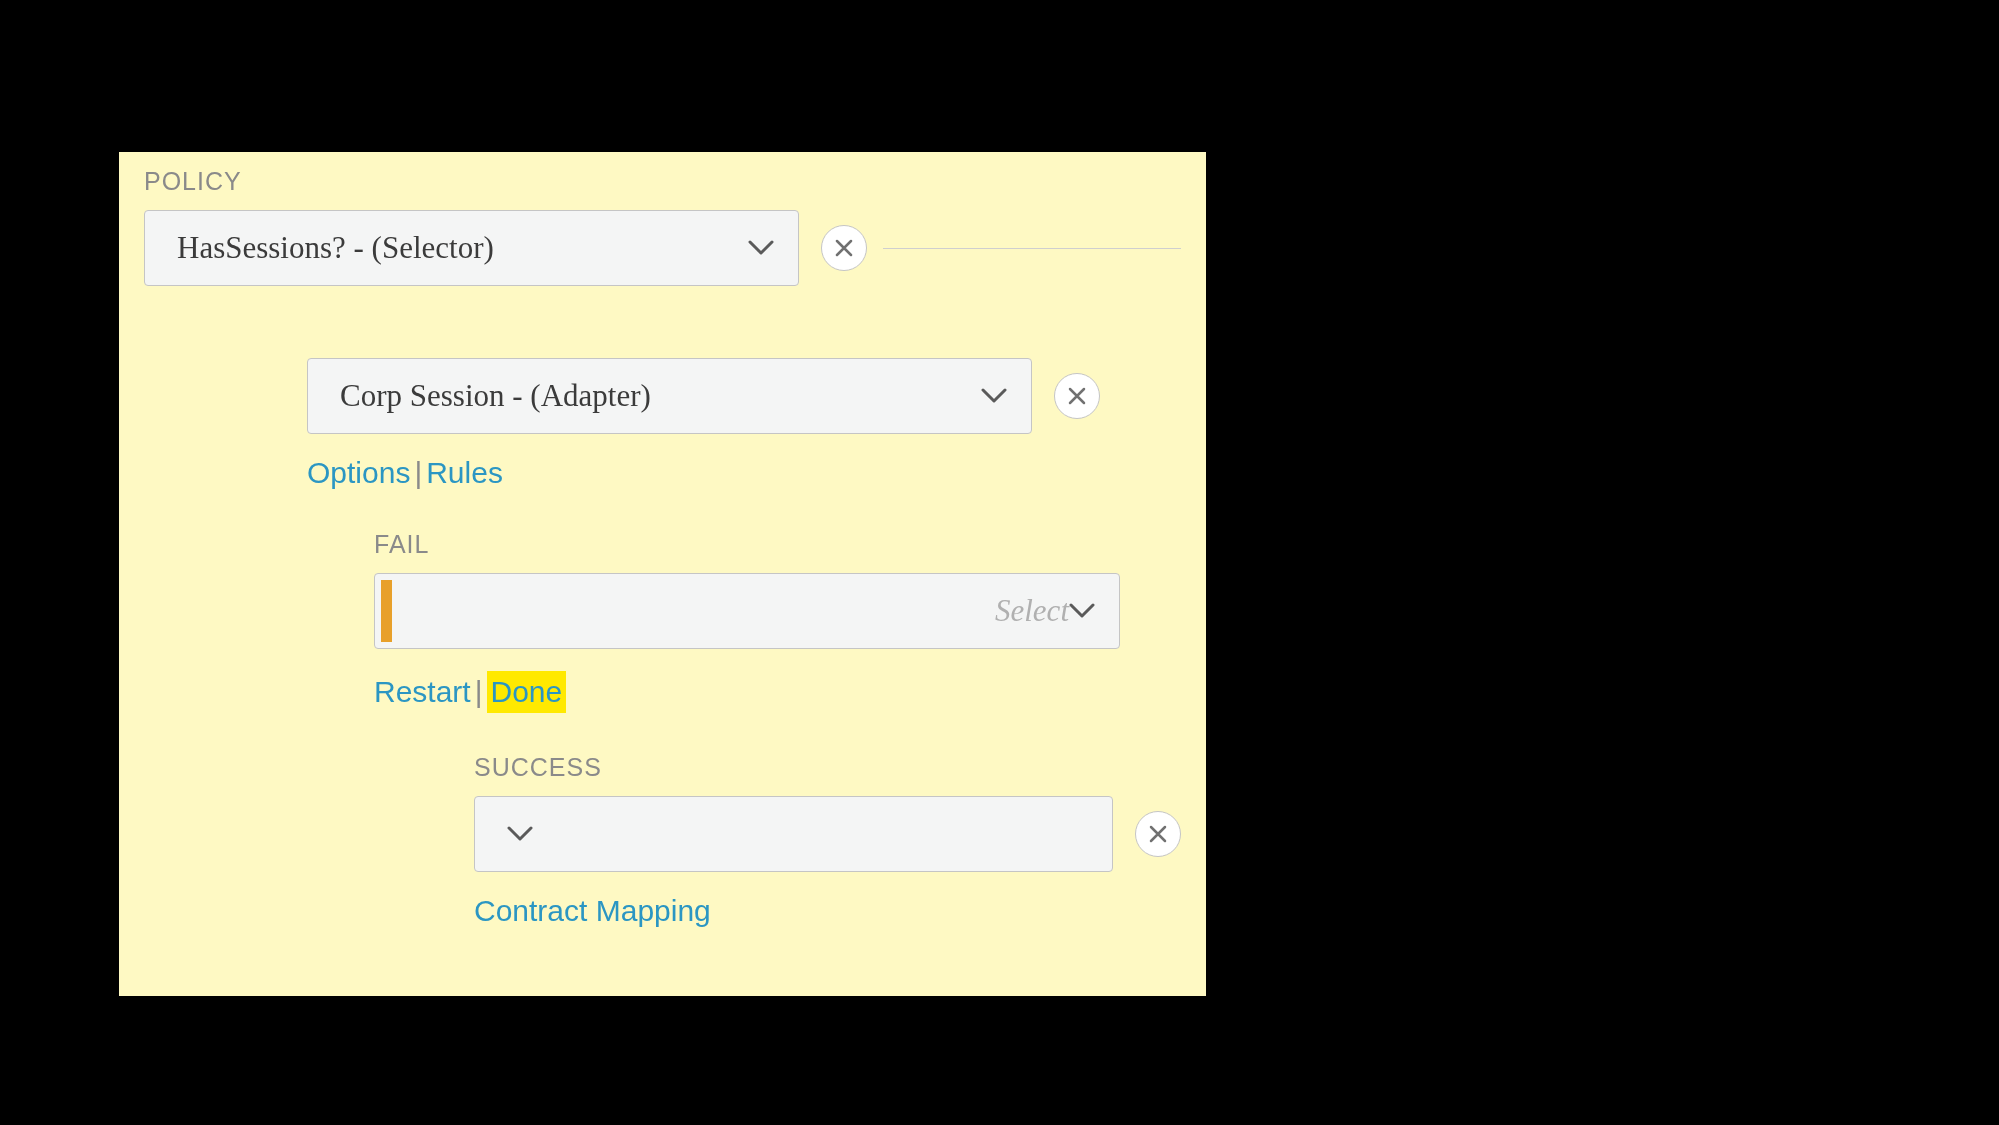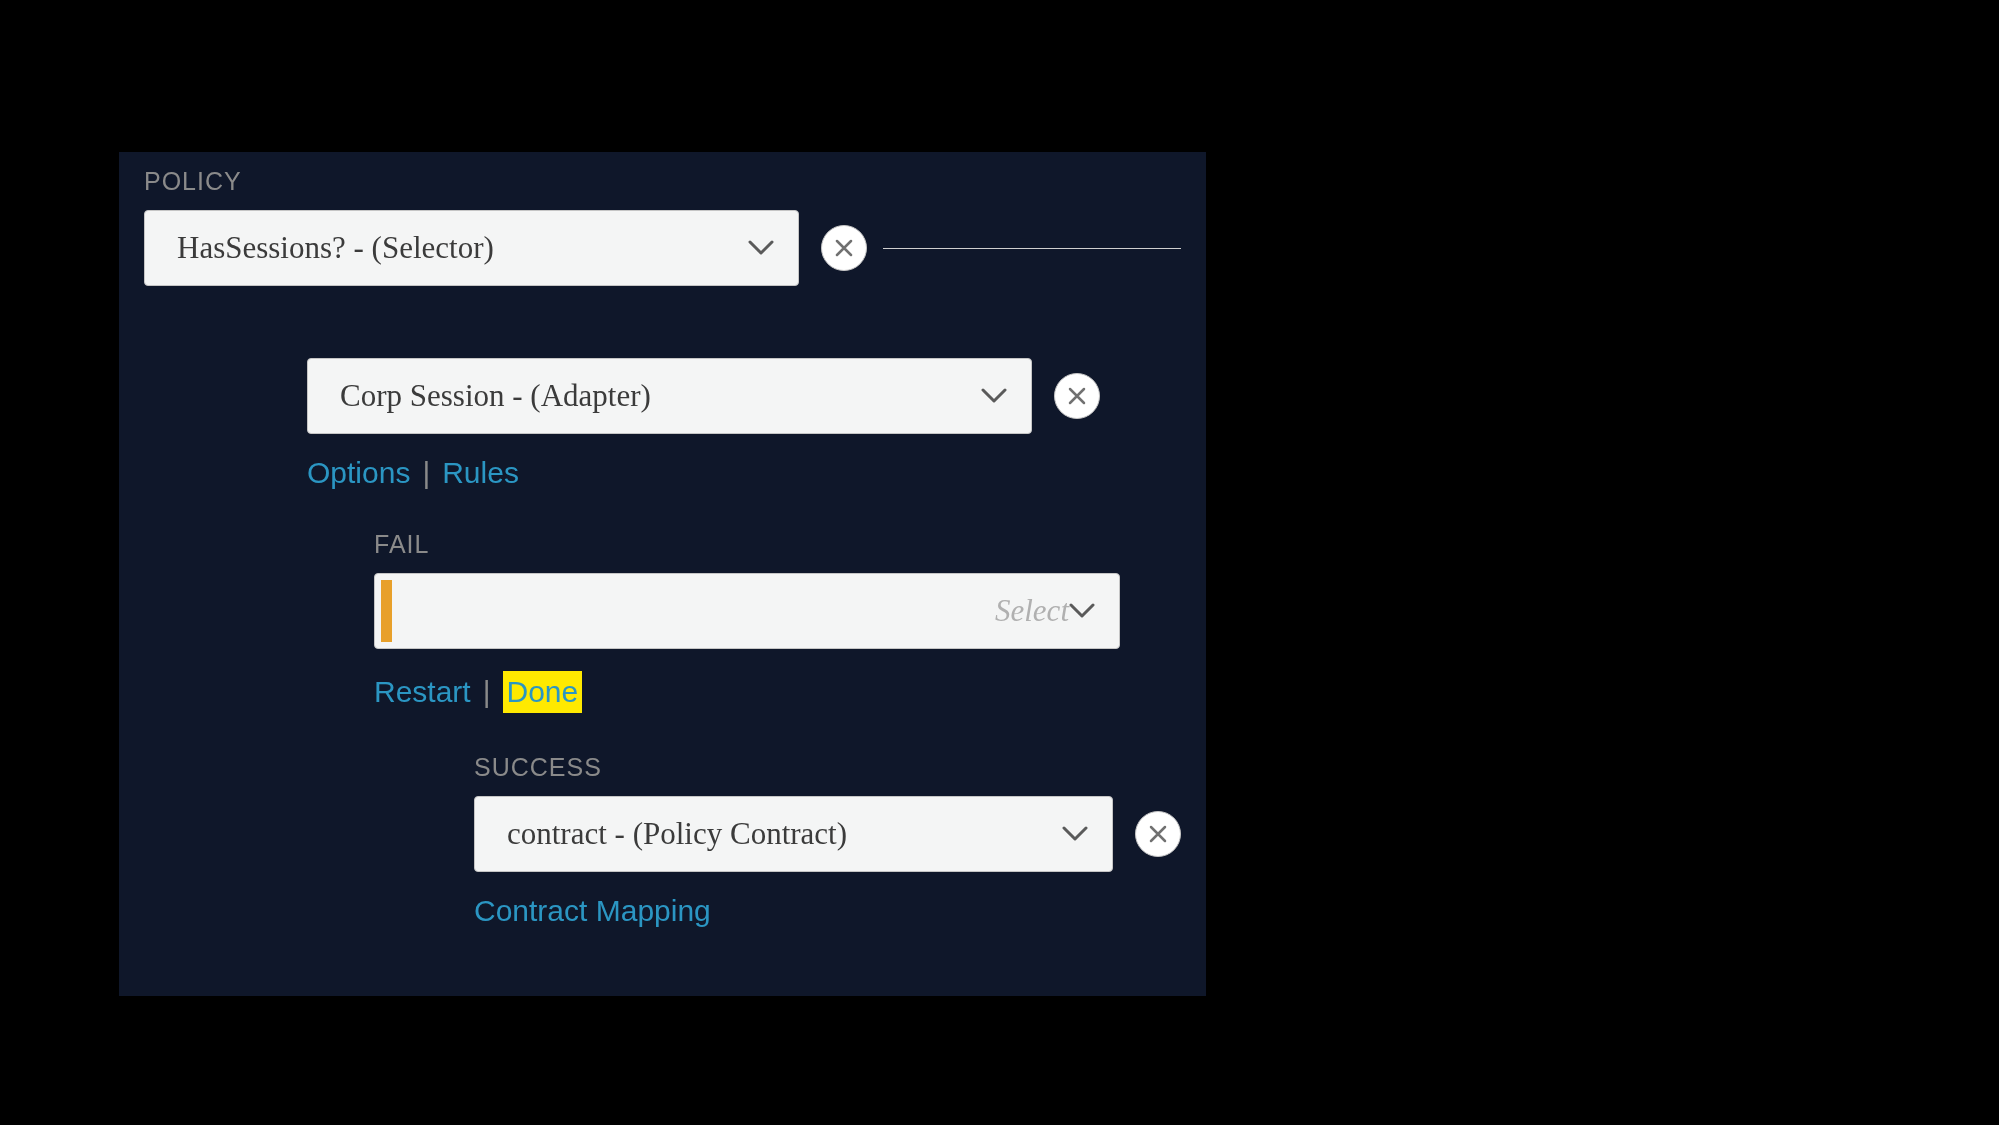--- a/index.html
+++ b/index.html
@@ -13,21 +13,21 @@
       height: 1125px;
       font-family: -apple-system, BlinkMacSystemFont, "Segoe UI", Helvetica, Arial, sans-serif;
       overflow: hidden;
     }
     .panel {
       position: absolute;
       top: 152px;
       left: 119px;
       width: 1087px;
       height: 844px;
-      background: #0f172a;
+      background: #fef9c3;
       padding: 15px 25px;
     }
     .section-label {
       color: #8a8a8a;
       font-size: 25px;
       font-weight: 400;
       letter-spacing: 1px;
       margin-bottom: 14px;
       display: flex;
       align-items: center;
@@ -85,21 +85,21 @@
     }
     .hr-line {
       flex-grow: 1;
       height: 1px;
       background: #cfcfcf;
       margin-left: -6px;
     }
     .links-row {
       display: flex;
       align-items: center;
-      gap: 12px;
+      gap: 4px;
       font-size: 30px;
       margin-bottom: 40px;
       flex-wrap: wrap;
     }
     .link {
       color: #2b96c3;
       cursor: pointer;
     }
     .link-highlight {
       background: #ffe900;
@@ -182,21 +182,20 @@
         <span class="link-highlight">Done</span>
       </div>
     </div>
 
     <div class="success-block" style="margin-left: 168px;">
       <div class="section-label">
         <span>SUCCESS</span>
       </div>
       <div class="row">
         <div class="dropdown dd-success">
-          <span class="dropdown-text">contract - (Policy Contract)</span>
           <svg width="26" height="16" viewBox="0 0 26 16">
               <path d="M2 2 L13 13 L24 2" stroke="#5a5a5a" stroke-width="3" fill="none" stroke-linecap="round" stroke-linejoin="round"></path>
             </svg>
         </div>
         <div class="close-btn">
           <svg width="20" height="20" viewBox="0 0 20 20">
               <path d="M3 3 L17 17 M17 3 L3 17" stroke="#717171" stroke-width="2.5" stroke-linecap="round"></path>
             </svg>
         </div>
       </div>

